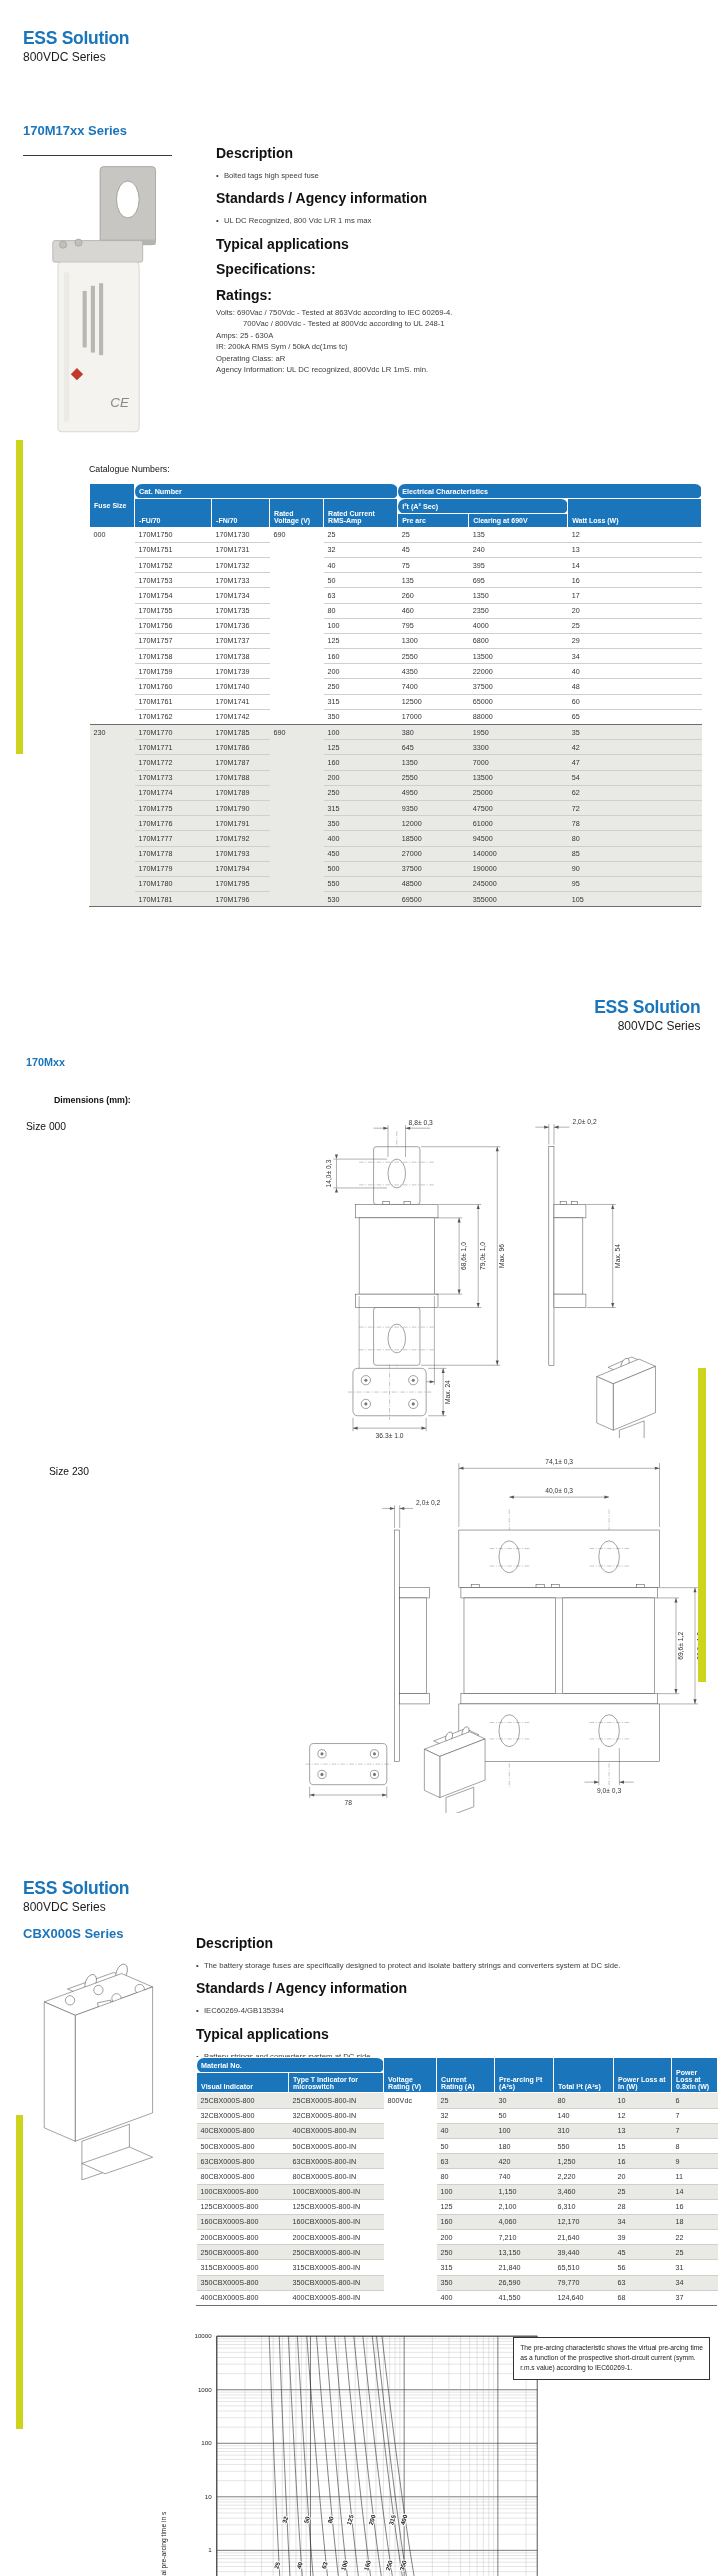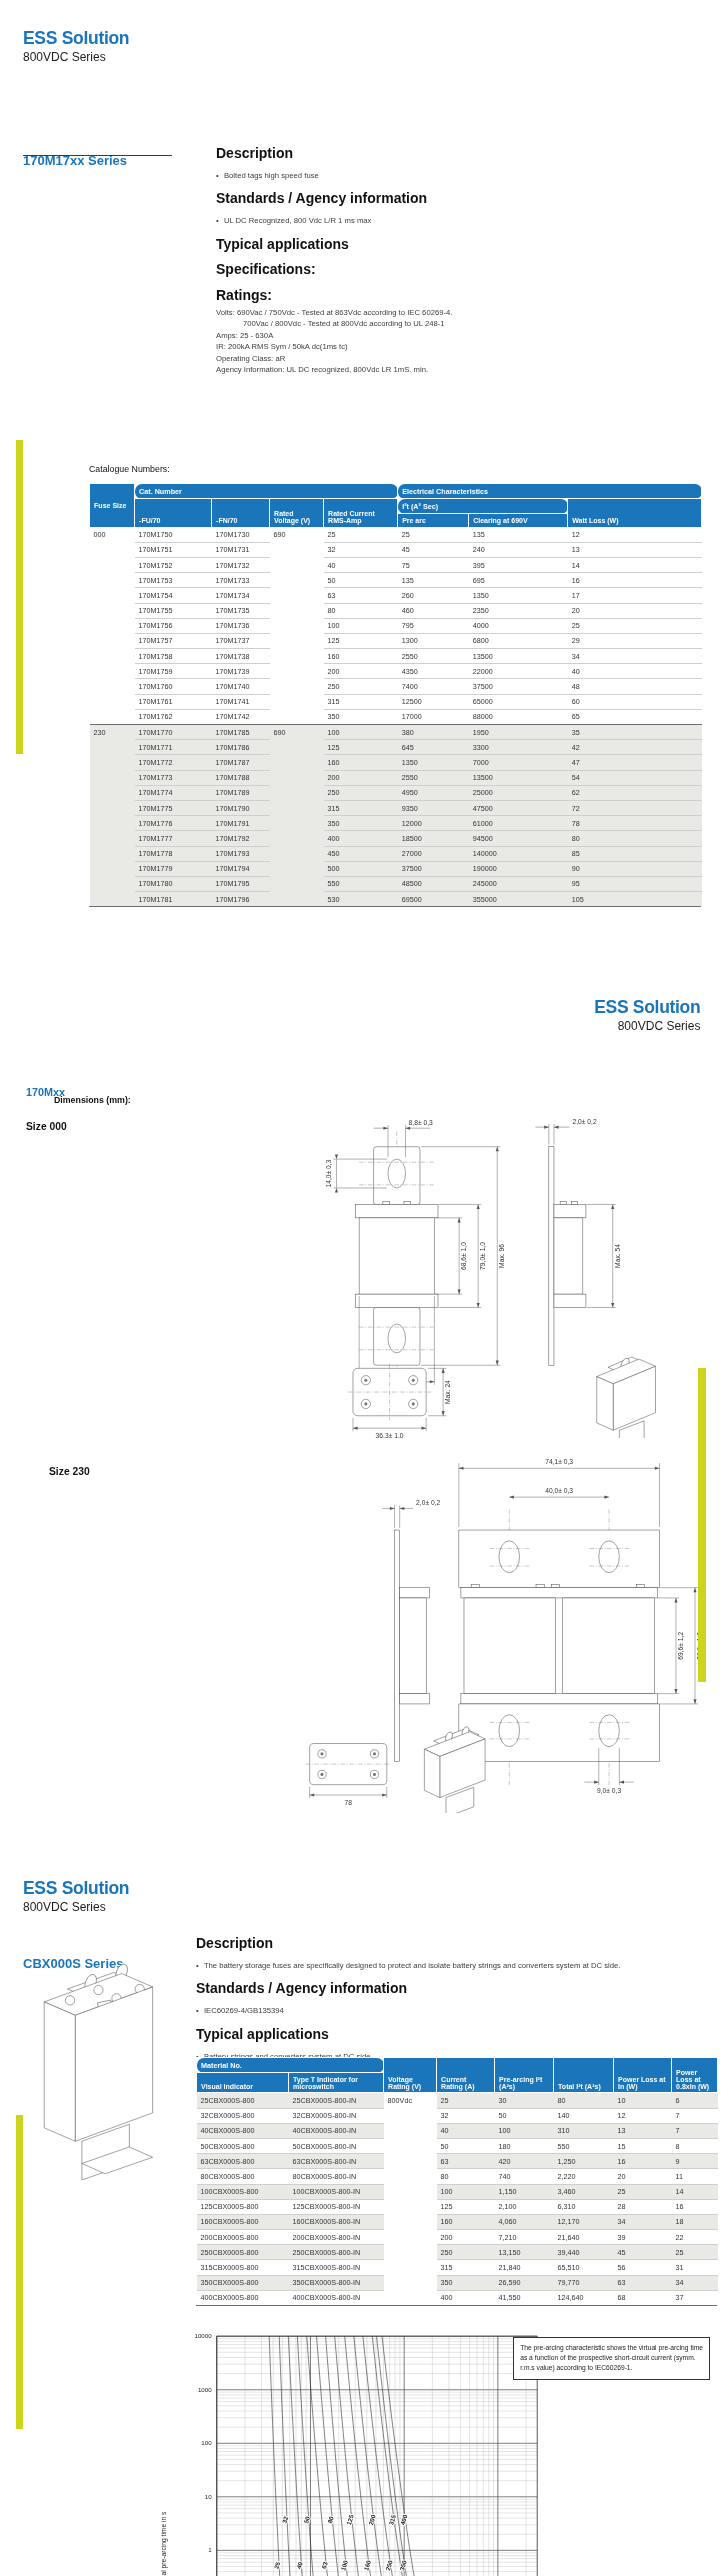--- a/index.html
+++ b/index.html
@@ -2,21 +2,21 @@
 <html style="font-size:8.2px"><head>
 <meta charset="utf-8">
 <style>
   html,body{margin:0;padding:0;background:#9a9a9a;}
   .canvas{position:relative;width:721px;height:3729px;background:#ffffff;
           font-family:"Liberation Sans", sans-serif;color:#2a2a2a;overflow:hidden;}
   .abs{position:absolute;}
   .brand-title{font-size:17.5px;font-weight:bold;color:#1b75bb;letter-spacing:-0.3px;}
   .brand-sub{font-size:12px;color:#1c1c1c;margin-top:1px;}
   .right{text-align:right;}
-  .series-title{font-size:13px;font-weight:bold;color:#1b75bb;margin-top:30px;}
+  .series-title{font-size:13px;font-weight:bold;color:#1b75bb;}
   .series-title.small{font-size:10.8px;}
   .rule{height:1px;background:#3a3a3a;}
   .sec-head{font-size:14px;font-weight:bold;color:#111;margin:9.3px 0 4.1px 0;}
   .body-text,.bullet-list li{font-size:7.7px;color:#3c3c3c;line-height:1.45;}
   .bullet-list{list-style:none;margin:0;padding:0;}
   .bullet-list li{margin:9px 0;}
   .bullet-list li:before{content:"•";margin-right:5.2px;}
   .spec-line{font-size:7.7px;color:#3c3c3c;line-height:1.5;}
   .spec-line.indent{padding-left:27px;}
   .cat-head{font-size:8.8px;font-weight:normal;color:#111;}
@@ -25,21 +25,21 @@
               padding:2.6px 4.1px;border:1px solid #fff;vertical-align:bottom;}
   table.dt th.band{vertical-align:top;font-size:7.2px;border-radius:7px;}
   table.dt td{font-size:7.2px;color:#333;padding:2.6px 4.1px;border-top:0.5px solid #cscs;
               border-top:0.5px solid #cfcfcc;vertical-align:top;}
   table.dt tr.first td{border-top:1px solid #6d6d6d;}
   table.dt tr.shade td{background:#e9e9e6;}
   table.dt td.nobg{background:#ffffff !important;}
   .tbl-bottom{border-bottom:1px solid #6d6d6d;}
   .accent-bar{width:7.7px;background:#ccd41e;}
   .dims-label{font-size:8.8px;font-weight:bold;color:#111;}
-  .size-label{font-size:10.3px;font-weight:bold;color:#111;}
+  .size-label{font-size:10.3px;font-weight:normal;color:#111;}
   svg text.dim{font-size:13px;fill:#333;font-family:"Liberation Sans",sans-serif;}
   svg .ol2{stroke:#4a4a4a;stroke-width:1;fill:#fff;}
   svg .cl{stroke:#777;stroke-width:0.8;fill:none;stroke-dasharray:9 3 2 3;}
   svg .dim-l{stroke:#555;stroke-width:0.9;fill:none;}
   svg .arr{fill:#555;stroke:none;}
   .anno-box{position:absolute;border:0.8px solid #333;background:#fff;padding:5.2px 6.2px;
             font-size:6.7px;line-height:1.5;color:#222;}
   .chart-tick{font-size:12px;fill:#222;font-family:"Liberation Sans",sans-serif;}
   .chart-axis-label{font-size:13px;fill:#222;font-family:"Liberation Sans",sans-serif;}
 </style>
@@ -49,20 +49,38 @@
 <div class="canvas">
 
   <div class="abs" style="left:23px;top:28px;">
     <div class="brand-title">ESS Solution</div>
     <div class="brand-sub">800VDC Series</div>
   </div>
 
   <div class="abs series-title" style="left:23px;top:123px;">170M17xx Series</div>
   <div class="abs rule" style="left:23px;top:155px;width:149px;"></div>
 
+  <div class="abs" style="left:23px;top:162px;">
+    <svg width="149" height="281" viewBox="0 0 290 545">
+      <rect x="0" y="0" width="290" height="545" fill="#ffffff"></rect>
+      <rect x="150" y="8" width="108" height="152" rx="7" fill="#c7c6c2" stroke="#9d9c98" stroke-width="1.5"></rect>
+      <ellipse cx="204" cy="72" rx="22" ry="36" fill="#ffffff" stroke="#8f8e8a" stroke-width="1.5"></ellipse>
+      <path d="M150,150 L258,150 L258,160 L150,160 Z" fill="#b5b4b0"></path>
+      <rect x="58" y="152" width="175" height="42" rx="4" fill="#d8d6d2" stroke="#aeaca8" stroke-width="1.5"></rect>
+      <circle cx="78" cy="160" r="7" fill="#c2c0bc" stroke="#949290"></circle>
+      <circle cx="108" cy="156" r="7" fill="#c2c0bc" stroke="#949290"></circle>
+      <rect x="68" y="194" width="158" height="330" rx="8" fill="#f4f3ef" stroke="#d9d7d2" stroke-width="2"></rect>
+      <rect x="80" y="214" width="10" height="290" fill="#eceae5"></rect>
+      <rect x="116" y="250" width="8" height="110" fill="#b9b7b2"></rect>
+      <rect x="132" y="240" width="8" height="130" fill="#b9b7b2"></rect>
+      <rect x="148" y="235" width="8" height="140" fill="#b9b7b2"></rect>
+      <path d="M105 400 l12 12 l-12 12 l-12 -12 Z" fill="#c0392b"></path>
+      <text x="170" y="475" font-size="26" font-style="italic" fill="#8a8886" font-family="Liberation Sans, sans-serif">CE</text>
+    </svg>
+  </div>
 
   <div class="abs" style="left:216px;top:145px;width:489px;">
     <div class="sec-head" style="margin-top:0;">Description</div>
     <ul class="bullet-list">
       <li>Bolted tags high speed fuse</li>
     </ul>
     <div class="sec-head">Standards / Agency information</div>
     <ul class="bullet-list">
       <li>UL DC Recognized, 800 Vdc L/R 1 ms max</li>
     </ul>

